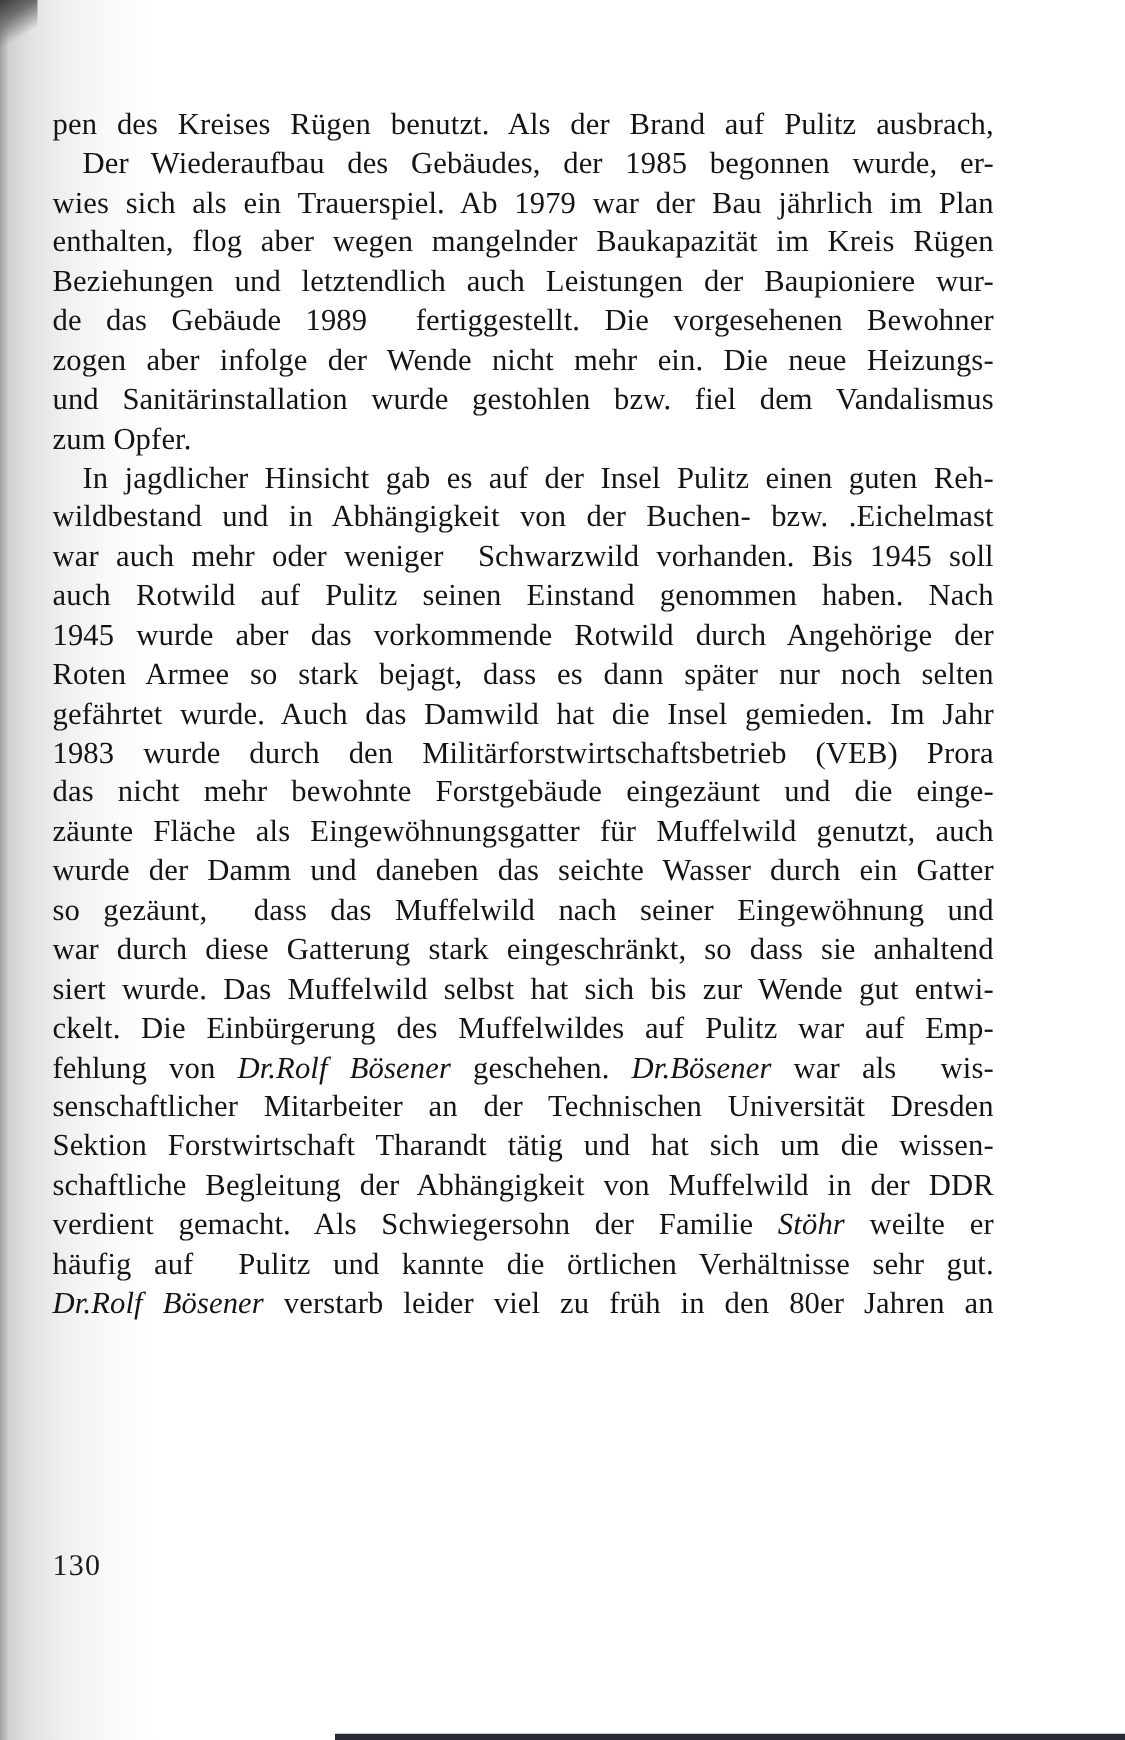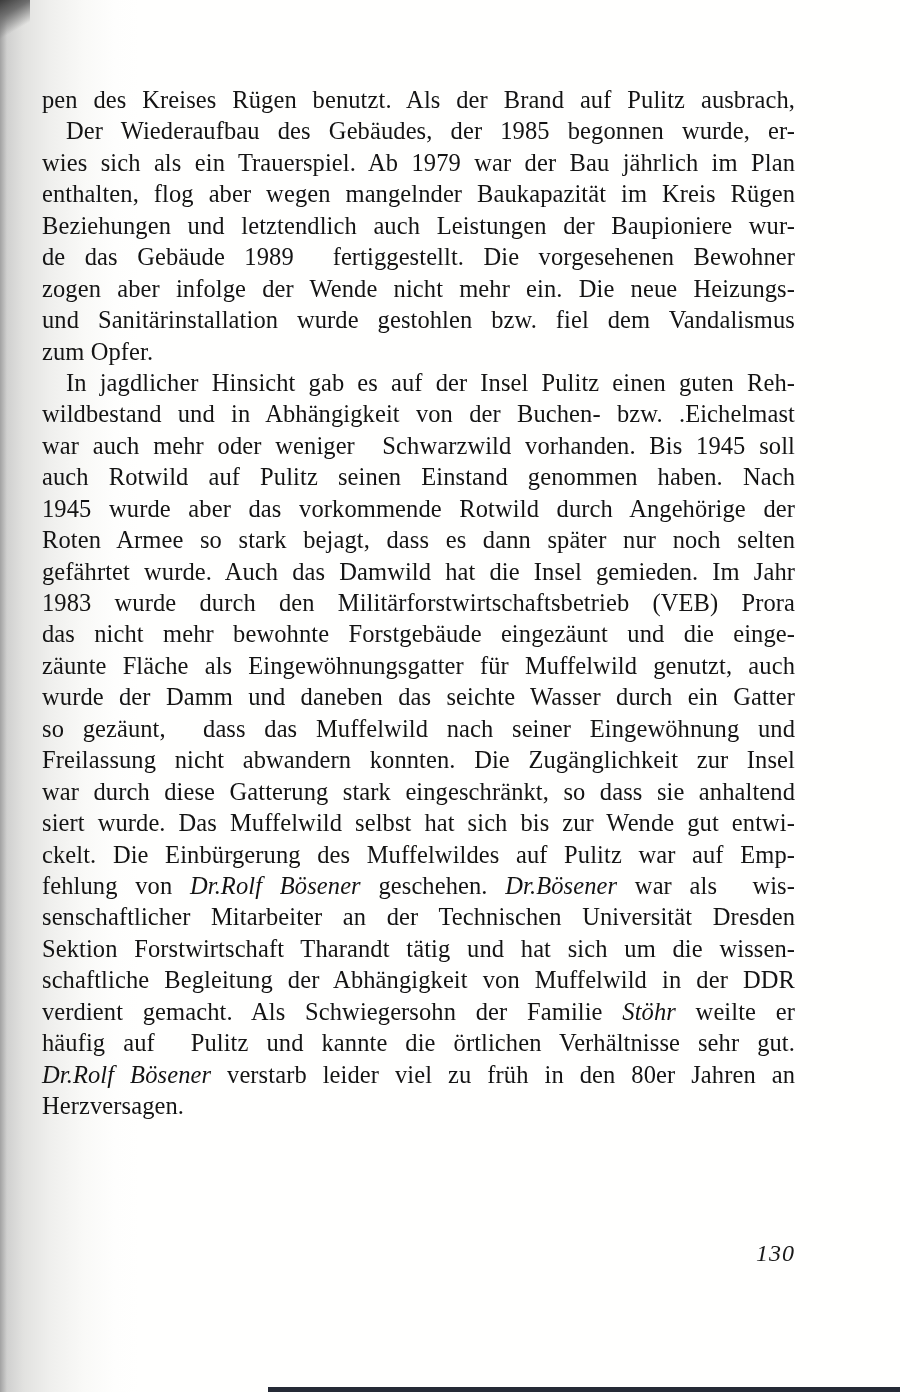--- a/index.html
+++ b/index.html
@@ -34,23 +34,22 @@
     height: 31.45px;
     white-space: nowrap;
     text-align: justify;
     letter-spacing: 0.1px;
   }
   .line.just { text-align-last: justify; }
   .line.ind  { padding-left: 24px; }
   .line em   { font-style: italic; }
   .page-number {
     position: absolute; left: 42px; top: 1240px; width: 753px;
-    text-align: right; font-size: 24px; color: #1a1a1a;
+    text-align: left; font-size: 24px; color: #1a1a1a;
     letter-spacing: 1px;
-    font-style: italic;
   }
 </style>
 </head>
 <body>
 
 <div class="paper"></div>
 <div class="corner-wedge"></div>
 <div class="bottom-edge"></div>
 
 <div class="text-block">
@@ -68,27 +67,25 @@
     <div class="line just"><span>war auch mehr oder weniger&nbsp; Schwarzwild vorhanden. Bis 1945 soll</span></div>
     <div class="line just"><span>auch Rotwild auf Pulitz seinen Einstand genommen haben. Nach</span></div>
     <div class="line just"><span>1945 wurde aber das vorkommende Rotwild durch Angehörige der</span></div>
     <div class="line just"><span>Roten Armee so stark bejagt, dass es dann später nur noch selten</span></div>
     <div class="line just"><span>gefährtet wurde. Auch das Damwild hat die Insel gemieden. Im Jahr</span></div>
     <div class="line just"><span>1983 wurde durch den Militärforstwirtschaftsbetrieb (VEB) Prora</span></div>
     <div class="line just"><span>das nicht mehr bewohnte Forstgebäude eingezäunt und die einge-</span></div>
     <div class="line just"><span>zäunte Fläche als Eingewöhnungsgatter für Muffelwild genutzt, auch</span></div>
     <div class="line just"><span>wurde der Damm und daneben das seichte Wasser durch ein Gatter</span></div>
     <div class="line just"><span>so gezäunt,&nbsp; dass das Muffelwild nach seiner Eingewöhnung und</span></div>
-    <div class="line just"><span>Freilassung nicht abwandern konnten. Die Zugänglichkeit zur Insel</span></div>
     <div class="line just"><span>war durch diese Gatterung stark eingeschränkt, so dass sie anhaltend</span></div>
     <div class="line just"><span>siert wurde. Das Muffelwild selbst hat sich bis zur Wende gut entwi-</span></div>
     <div class="line just"><span>ckelt. Die Einbürgerung des Muffelwildes auf Pulitz war auf Emp-</span></div>
     <div class="line just"><span>fehlung von </span><em>Dr.Rolf Bösener</em><span> geschehen. </span><em>Dr.Bösener</em><span> war als&nbsp; wis-</span></div>
     <div class="line just"><span>senschaftlicher Mitarbeiter an der Technischen Universität Dresden</span></div>
     <div class="line just"><span>Sektion Forstwirtschaft Tharandt tätig und hat sich um die wissen-</span></div>
     <div class="line just"><span>schaftliche Begleitung der Abhängigkeit von Muffelwild in der DDR</span></div>
     <div class="line just"><span>verdient gemacht. Als Schwiegersohn der Familie </span><em>Stöhr</em><span> weilte er</span></div>
     <div class="line just"><span>häufig auf&nbsp; Pulitz und kannte die örtlichen Verhältnisse sehr gut.</span></div>
     <div class="line just"><em>Dr.Rolf Bösener</em><span> verstarb leider viel zu früh in den 80er Jahren an</span></div>
-    <div class="line"><span>Herzversagen.</span></div>
   </div>
 
 <div class="page-number">130</div>
 
 </body></html>

